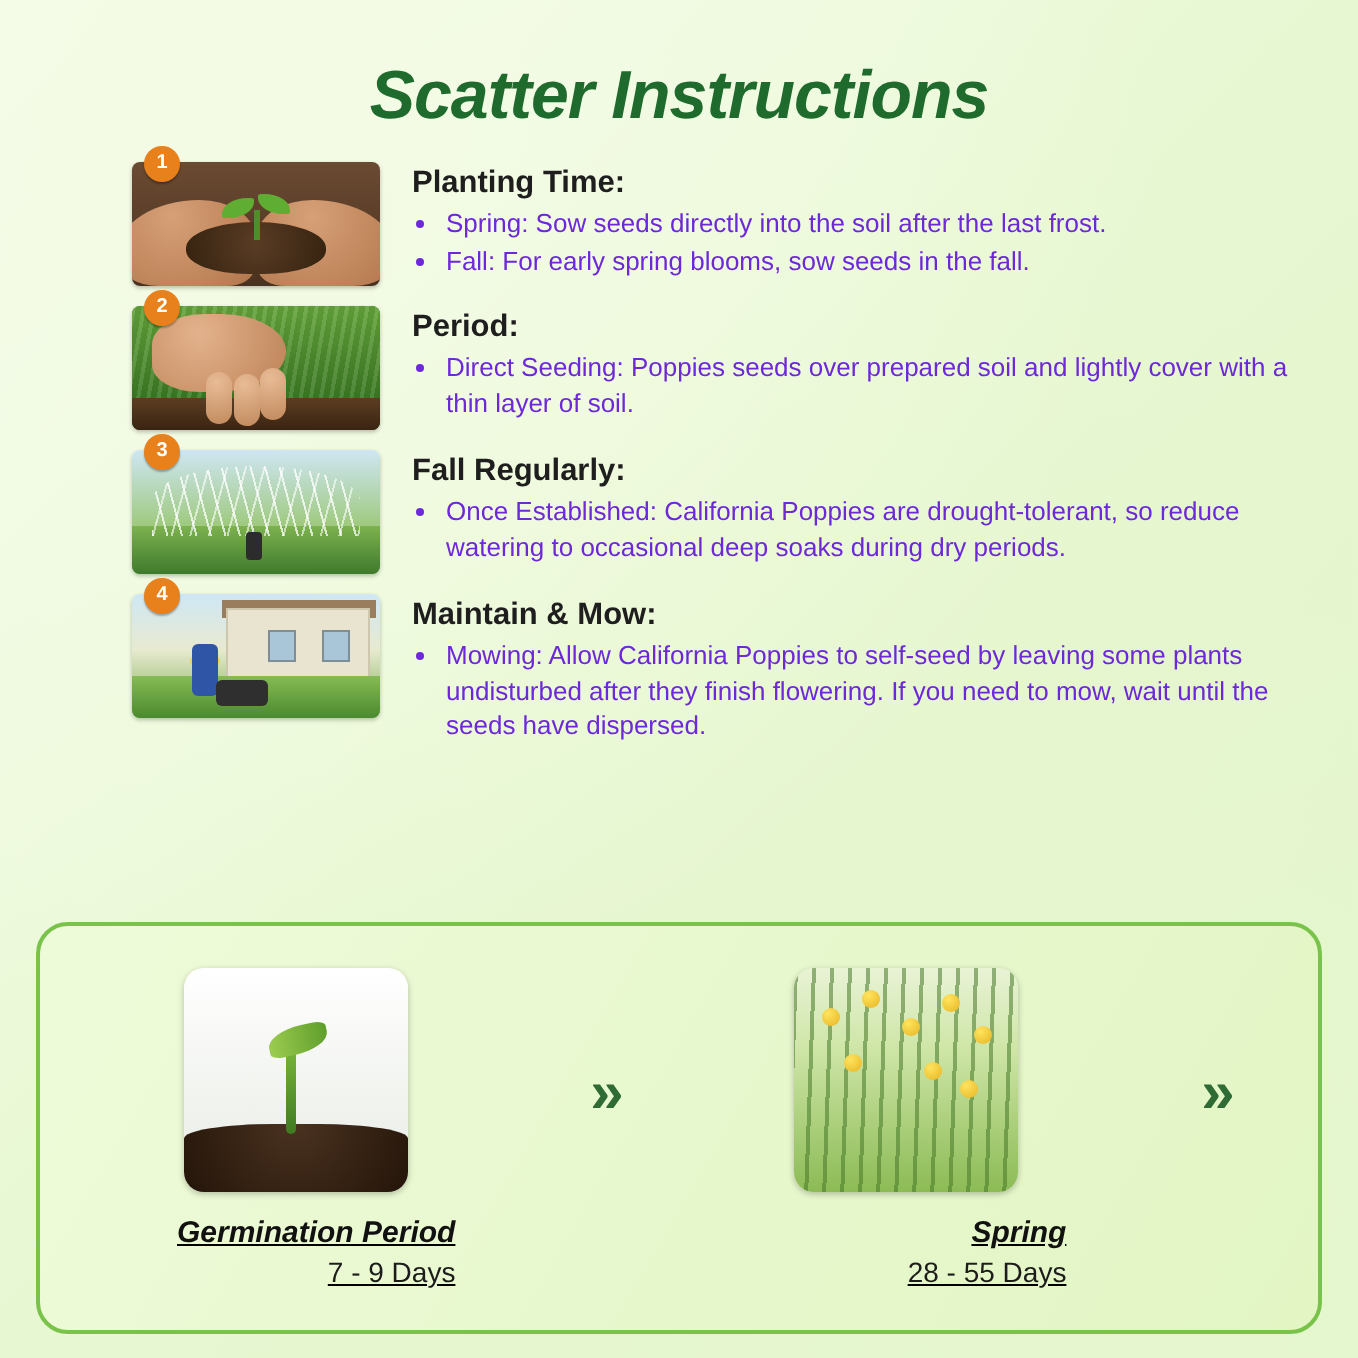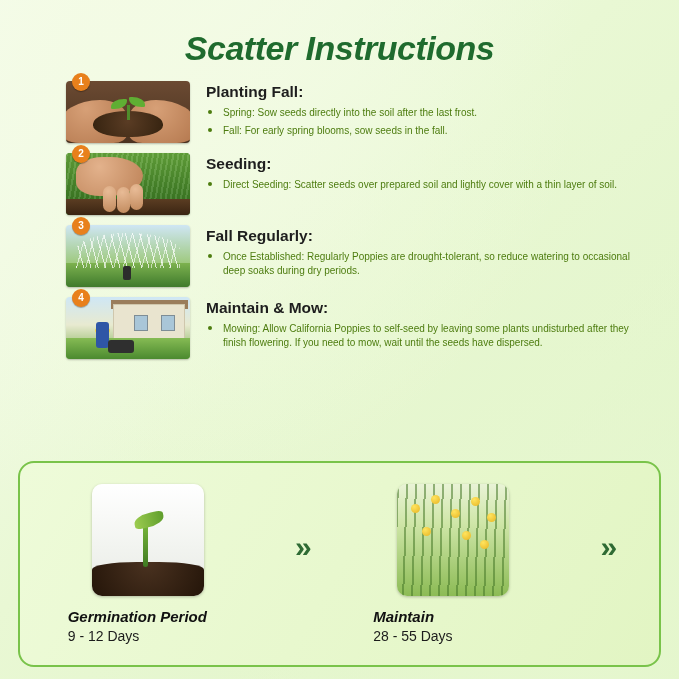--- a/index.html
+++ b/index.html
@@ -77,22 +77,22 @@
   }
   .step-text { flex: 1 1 auto; padding-top: 2px; }
   .step-head {
     font-size: 15.5px;
     font-weight: bold;
     color: #1e1e1e;
     margin-bottom: 2px;
   }
   .bullets { margin: 0; padding-left: 17px; }
   .bullets li {
-    font-size: 10px;
-    color: #4d7c0f;
+    font-size: 13px;
+    color: #6d28d9;
     line-height: 1.33;
     margin-bottom: 1px;
   }
   .bullets li::marker { font-size: 13px; }
 
   
   .timeline {
     position: absolute;
     left: 18px;
     right: 18px;
@@ -101,21 +101,22 @@
     border: 2px solid #79c34a;
     border-radius: 16px;
     background: linear-gradient(120deg, #eefbd9 0%, #e2f5c3 100%);
     display: flex;
     align-items: center;
     justify-content: space-around;
     padding: 0 14px;
   }
   .tl-item {
     width: 160px;
-    text-align: left;
+    text-align: right;
+    text-decoration: underline;
   }
   .tl-pic {
     width: 112px;
     height: 112px;
     margin: 0 auto 12px auto;
     border-radius: 10px;
     overflow: hidden;
     position: relative;
     box-shadow: 0 1px 3px rgba(0,0,0,0.25);
   }
@@ -288,21 +289,21 @@
             <div class="hand-l"></div>
             <div class="hand-r"></div>
             <div class="soil"></div>
             <div class="stem"></div>
             <div class="leaf1"></div>
             <div class="leaf2"></div>
           </div>
         </div>
       </div>
       <div class="step-text">
-        <div class="step-head">Planting Fall:</div>
+        <div class="step-head">Planting Time:</div>
         <ul class="bullets">
           <li>Spring: Sow seeds directly into the soil after the last frost.</li>
           <li>Fall: For early spring blooms, sow seeds in the fall.</li>
         </ul>
       </div>
     </div>
 
     <div class="step">
       <div class="thumb-wrap">
         <div class="badge">2</div>
@@ -311,42 +312,42 @@
             <div class="grass"></div>
             <div class="dirt"></div>
             <div class="hand"></div>
             <div class="finger" style="left:30%;top:52%"></div>
             <div class="finger" style="left:41%;top:55%"></div>
             <div class="finger" style="left:52%;top:50%"></div>
           </div>
         </div>
       </div>
       <div class="step-text">
-        <div class="step-head">Seeding:</div>
+        <div class="step-head">Period:</div>
         <ul class="bullets">
-          <li>Direct Seeding: Scatter seeds over prepared soil and lightly cover with a thin layer of soil.</li>
+          <li>Direct Seeding: Poppies seeds over prepared soil and lightly cover with a thin layer of soil.</li>
         </ul>
       </div>
     </div>
 
     <div class="step">
       <div class="thumb-wrap">
         <div class="badge">3</div>
         <div class="thumb">
           <div class="img p3">
             <div class="lawn"></div>
             <div class="spray"></div>
             <div class="head"></div>
           </div>
         </div>
       </div>
       <div class="step-text">
         <div class="step-head">Fall Regularly:</div>
         <ul class="bullets">
-          <li>Once Established: Regularly Poppies are drought-tolerant, so reduce watering to occasional deep soaks during dry periods.</li>
+          <li>Once Established: California Poppies are drought-tolerant, so reduce watering to occasional deep soaks during dry periods.</li>
         </ul>
       </div>
     </div>
 
     <div class="step">
       <div class="thumb-wrap">
         <div class="badge">4</div>
         <div class="thumb">
           <div class="img p4">
             <div class="roof"></div>
@@ -374,40 +375,40 @@
 
     <div class="tl-item">
       <div class="tl-pic">
         <div class="img t1">
           <div class="soil"></div>
           <div class="stem"></div>
           <div class="tip"></div>
         </div>
       </div>
       <div class="tl-name">Germination Period</div>
-      <div class="tl-days">9 - 12 Days</div>
+      <div class="tl-days">7 - 9 Days</div>
     </div>
 
     <div class="arrow">»</div>
 
     <div class="tl-item">
       <div class="tl-pic">
         <div class="img t2">
           <div class="stems"></div>
           <div class="bud" style="left:12%;top:18%"></div>
           <div class="bud" style="left:30%;top:10%"></div>
           <div class="bud" style="left:48%;top:22%"></div>
           <div class="bud" style="left:66%;top:12%"></div>
           <div class="bud" style="left:80%;top:26%"></div>
           <div class="bud" style="left:22%;top:38%"></div>
           <div class="bud" style="left:58%;top:42%"></div>
           <div class="bud" style="left:74%;top:50%"></div>
         </div>
       </div>
-      <div class="tl-name">Maintain</div>
+      <div class="tl-name">Spring</div>
       <div class="tl-days">28 - 55 Days</div>
     </div>
 
     <div class="arrow">»</div>
 
 
   </div>
 
 </div>
 

